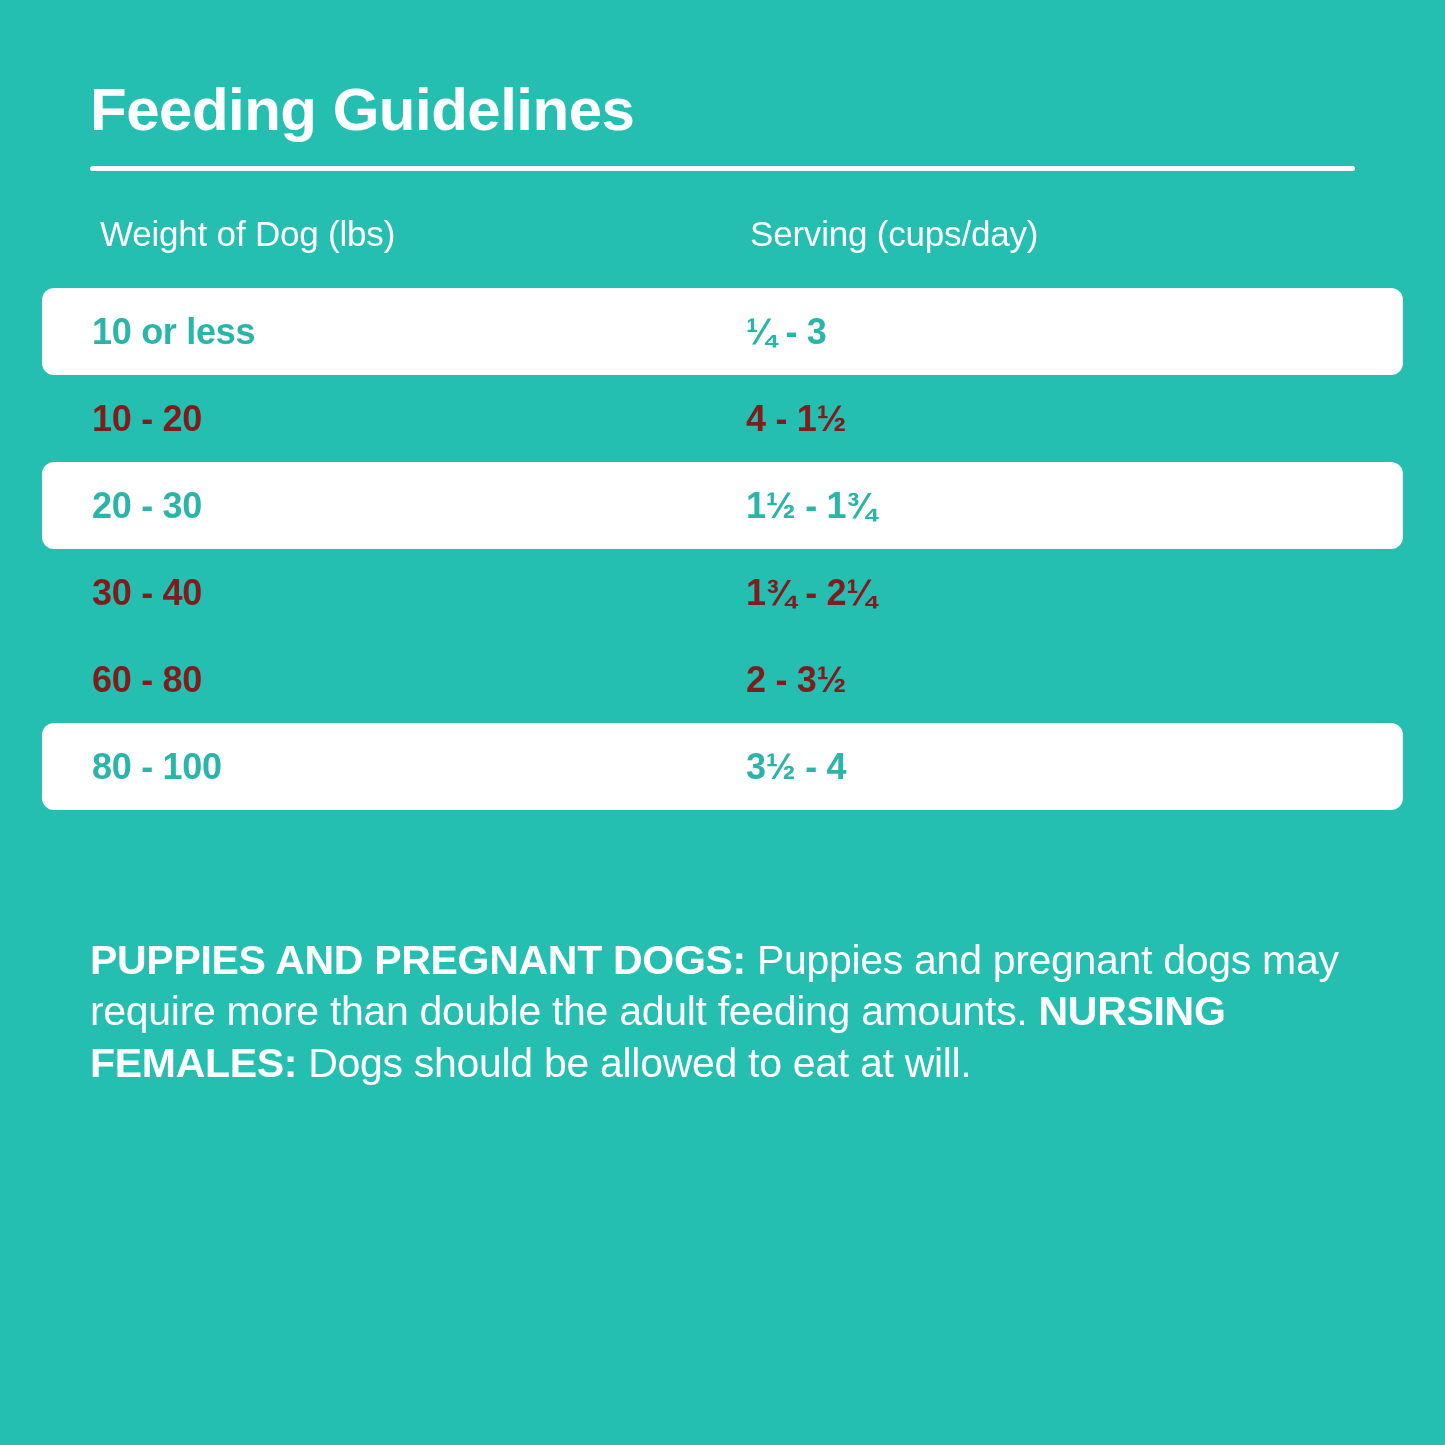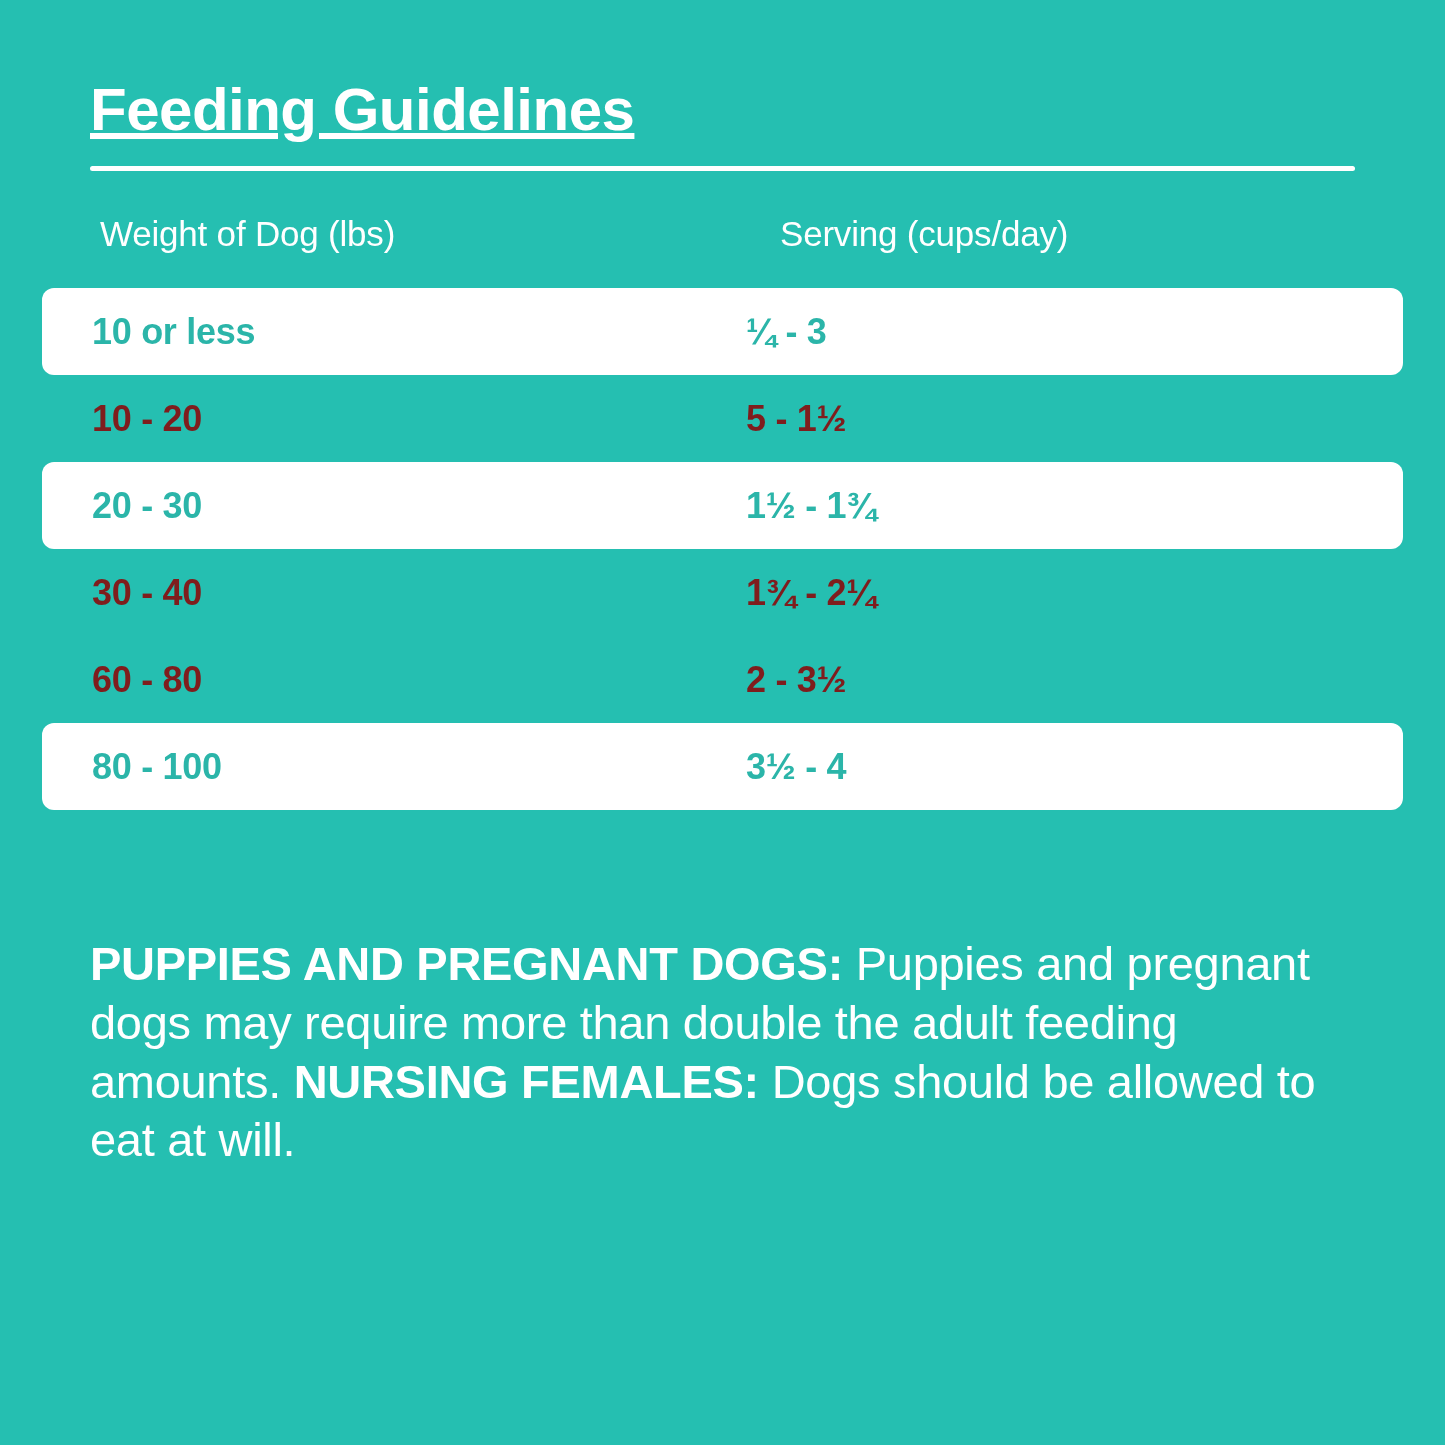--- a/index.html
+++ b/index.html
@@ -26,21 +26,20 @@
   .title {
     position: absolute;
     left: 90px;
     top: 78px;
     color: #ffffff;
     font-size: 60px;
     font-weight: bold;
     letter-spacing: -0.5px;
     line-height: 1.05;
     white-space: nowrap;
-    text-decoration: underline;
   }
 
   .title-rule {
     position: absolute;
     left: 90px;
     top: 166px;
     width: 1265px;
     height: 5px;
     background: #ffffff;
     border-radius: 3px;
@@ -57,21 +56,21 @@
   .col-header {
     position: absolute;
     top: 0;
     color: #ffffff;
     font-size: 35px;
     font-weight: normal;
     letter-spacing: -0.2px;
     white-space: nowrap;
   }
   .col-header.c1 { left: 100px; }
-  .col-header.c2 { left: 780px; }
+  .col-header.c2 { left: 750px; }
 
   
   .table {
     position: absolute;
     left: 0;
     top: 288px;
     width: 1445px;
   }
 
   .row {
@@ -110,21 +109,21 @@
   .cell.c1 { left: 50px; }
   .cell.c2 { left: 704px; }
 
   
   .note {
     position: absolute;
     left: 90px;
     top: 935px;
     width: 1280px;
     color: #ffffff;
-    font-size: 47px;
+    font-size: 41px;
     line-height: 1.25;
     letter-spacing: -0.3px;
     font-weight: 300;
   }
   .note b {
     font-weight: bold;
   }
   .note .seg { display: inline; }
 </style>
 </head>
@@ -141,21 +140,21 @@
     <div class="col-header c2">Serving (cups/day)</div>
   </div>
 
   <div class="table" id="table-body">
       <div class="row white">
         <div class="cell c1">10 or less</div>
         <div class="cell c2">¼ - 3</div>
       </div>
       <div class="row teal">
         <div class="cell c1">10 - 20</div>
-        <div class="cell c2">5 - 1½</div>
+        <div class="cell c2">4 - 1½</div>
       </div>
       <div class="row white">
         <div class="cell c1">20 - 30</div>
         <div class="cell c2">1½ - 1¾</div>
       </div>
       <div class="row teal">
         <div class="cell c1">30 - 40</div>
         <div class="cell c2">1¾ - 2¼</div>
       </div>
       <div class="row teal">

